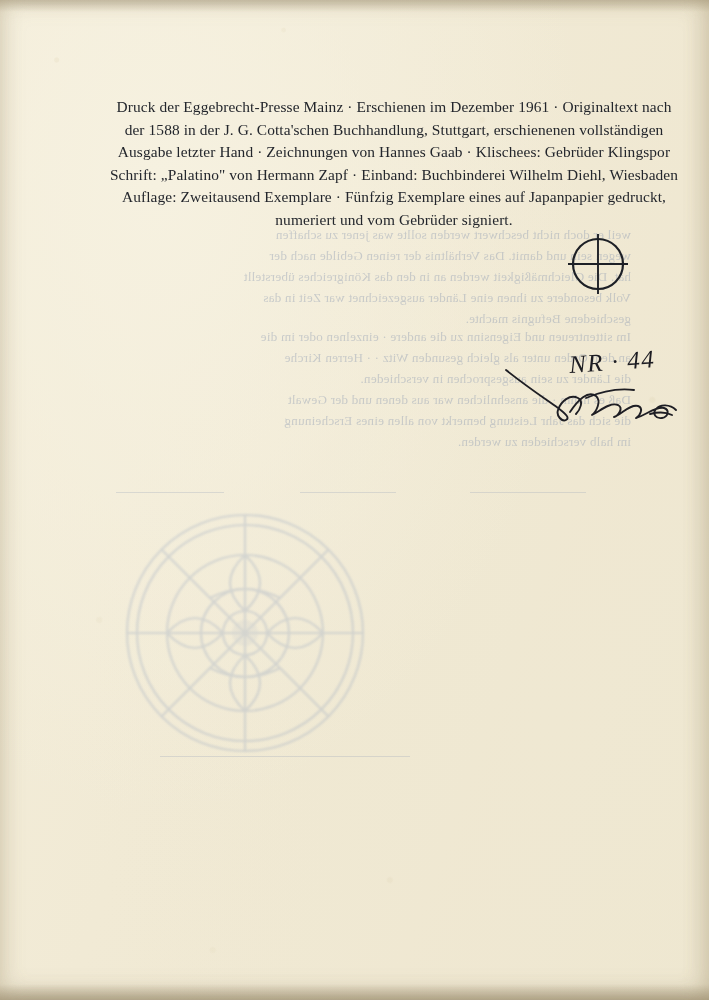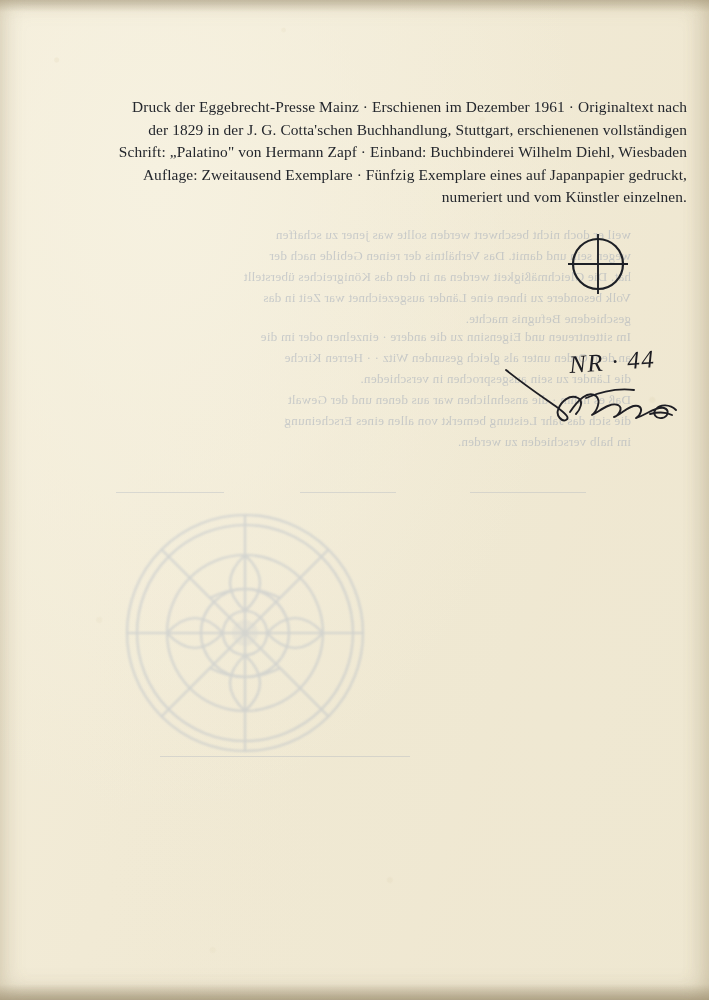--- a/index.html
+++ b/index.html
@@ -70,21 +70,21 @@
   #colophon {
     position: absolute;
     left: 101px;
     top: 96px;
     width: 586px;
     color: #23262c;
     font-family: "Liberation Serif", serif;
     font-size: 15.4px;
     line-height: 22.6px;
     letter-spacing: .1px;
-    text-align: right;
+    text-align: center;
   }
   #colophon .line {
     white-space: nowrap;
     display: block;
   }
   #colophon .line.last { white-space: normal; }
 
   
   .bleed {
     position: absolute;
@@ -207,24 +207,25 @@
       <path d="M100 100 q35 -18 70 0"></path>
       <path d="M100 170 q35 18 70 0"></path>
     </g>
     <g fill="#93a3bf" opacity=".35">
       <circle cx="135" cy="135" r="13"></circle>
     </g>
   </svg>
 
   <div id="colophon">
     <span class="line">Druck der Eggebrecht-Presse Mainz · Erschienen im Dezember 1961 · Originaltext nach</span>
-    <span class="line">der 1829 in der J. G. Cotta'schen Buchhandlung, Stuttgart, erschienenen vollständigen</span>
+    <span class="line">der 1588 in der J. G. Cotta'schen Buchhandlung, Stuttgart, erschienenen vollständigen</span>
+    <span class="line">Ausgabe letzter Hand · Zeichnungen von Hannes Gaab · Klischees: Gebrüder Klingspor</span>
     <span class="line">Schrift: „Palatino" von Hermann Zapf · Einband: Buchbinderei Wilhelm Diehl, Wiesbaden</span>
     <span class="line">Auflage: Zweitausend Exemplare · Fünfzig Exemplare eines auf Japanpapier gedruckt,</span>
-    <span class="line last">numeriert und vom Künstler einzelnen.</span>
+    <span class="line last">numeriert und vom Gebrüder signiert.</span>
   </div>
 
   <svg id="press-mark" viewBox="0 0 64 64">
     <circle cx="32" cy="32" r="25" fill="none" stroke="#1d2026" stroke-width="2.2"></circle>
     <path d="M32 2 L32 62 M2 32 L62 32" stroke="#1d2026" stroke-width="1.9" fill="none"></path>
   </svg>
 
   <div id="copy-number">NR · 44</div>
 
   <svg id="signature" viewBox="0 0 200 60">

